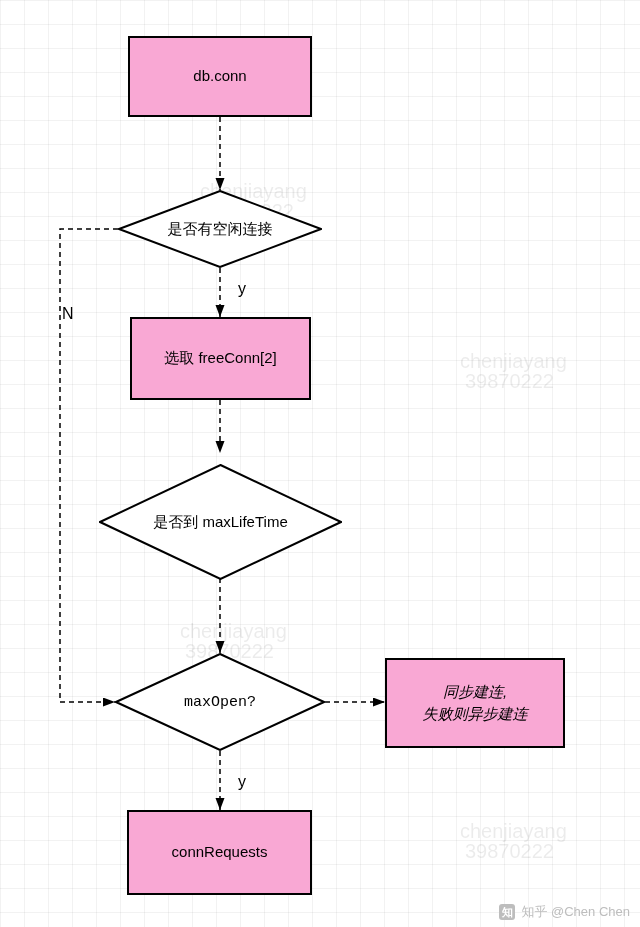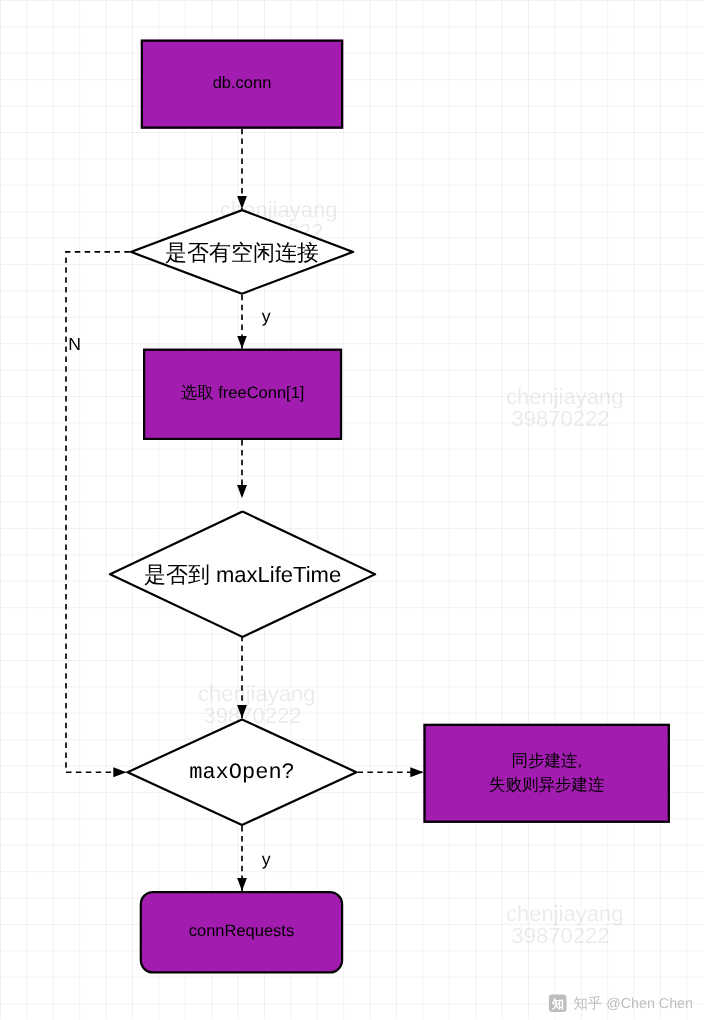--- a/index.html
+++ b/index.html
@@ -26,21 +26,21 @@
     display: flex;
     align-items: center;
     justify-content: center;
     text-align: center;
     font-size: 15px;
     line-height: 1.5;
     z-index: 2;
     box-sizing: border-box;
   }
   .rect {
-    background: #a21caf;
+    background: #f9a8d4;
     border: 2px solid #000;
   }
   .diamond-wrap {
     position: absolute;
     z-index: 2;
   }
   .diamond-shape {
     position: absolute;
     inset: 0;
   }
@@ -50,21 +50,21 @@
     width: 100%;
     height: 100%;
   }
   .diamond-label {
     position: absolute;
     inset: 0;
     display: flex;
     align-items: center;
     justify-content: center;
     text-align: center;
-    font-size: 20px;
+    font-size: 15px;
     padding: 0 20px;
   }
   .edge-label {
     position: absolute;
     font-size: 16px;
     z-index: 3;
     color: #000;
   }
   .watermark {
     position: absolute;
@@ -147,47 +147,47 @@
 <div class="diamond-wrap" style="left:118px; top:190px; width:204px; height:78px;">
   <div class="diamond-shape">
     <svg viewBox="0 0 204 78" preserveAspectRatio="none">
       <polygon points="102,1 203,39 102,77 1,39" fill="#fff" stroke="#000" stroke-width="2"></polygon>
     </svg>
   </div>
   <div class="diamond-label">是否有空闲连接</div>
 </div>
 
 <div class="node rect" style="left:130px; top:317px; width:181px; height:83px;">
-  <span>选取 freeConn[1]</span>
+  <span>选取 freeConn[2]</span>
 </div>
 
 <div class="diamond-wrap" style="left:99px; top:464px; width:243px; height:116px;">
   <div class="diamond-shape">
     <svg viewBox="0 0 243 116" preserveAspectRatio="none">
       <polygon points="121.5,1 242,58 121.5,115 1,58" fill="#fff" stroke="#000" stroke-width="2"></polygon>
     </svg>
   </div>
   <div class="diamond-label">是否到 maxLifeTime</div>
 </div>
 
 <div class="diamond-wrap" style="left:115px; top:653px; width:210px; height:98px;font-family:Liberation Mono, monospace;">
   <div class="diamond-shape">
     <svg viewBox="0 0 210 98" preserveAspectRatio="none">
       <polygon points="105,1 209,49 105,97 1,49" fill="#fff" stroke="#000" stroke-width="2"></polygon>
     </svg>
   </div>
   <div class="diamond-label">maxOpen?</div>
 </div>
 
-<div class="node rect" style="left:385px; top:658px; width:224px; height:90px; white-space:pre-line;">
+<div class="node rect" style="left:385px; top:658px; width:180px; height:90px; white-space:pre-line;font-style:italic;">
   <span>同步建连,
 失败则异步建连</span>
 </div>
 
-<div class="node rect" style="left:127px; top:810px; width:185px; height:75px;border-radius:12px;">
+<div class="node rect" style="left:127px; top:810px; width:185px; height:85px;">
   <span>connRequests</span>
 </div>
 
 <div class="edge-label" style="left:62px; top:305px;">N</div>
 <div class="edge-label" style="left:238px; top:280px;">y</div>
 <div class="edge-label" style="left:238px; top:773px;">y</div>
 
 <div class="attribution">
   <span class="zhihu-badge">知</span>
   <span>知乎 @Chen Chen</span>

